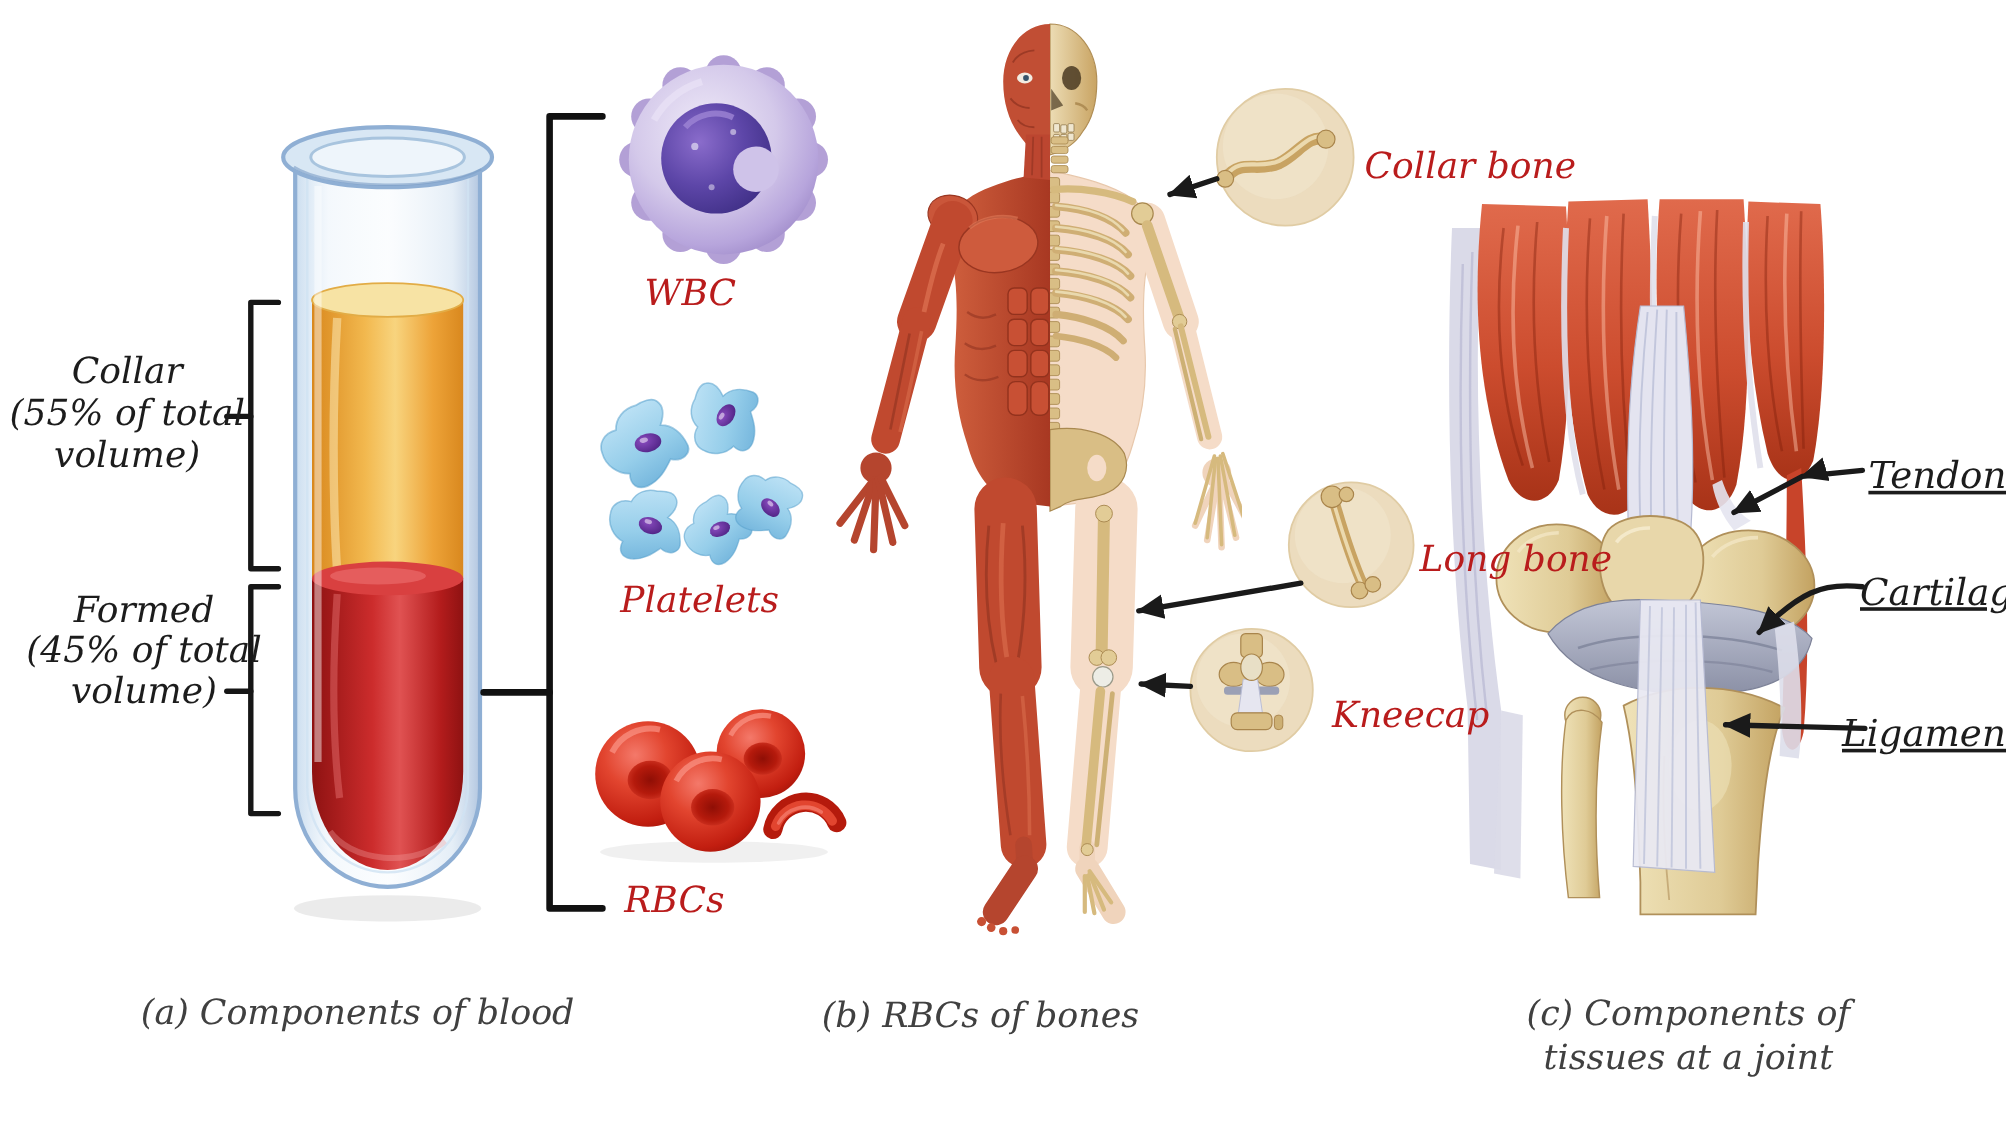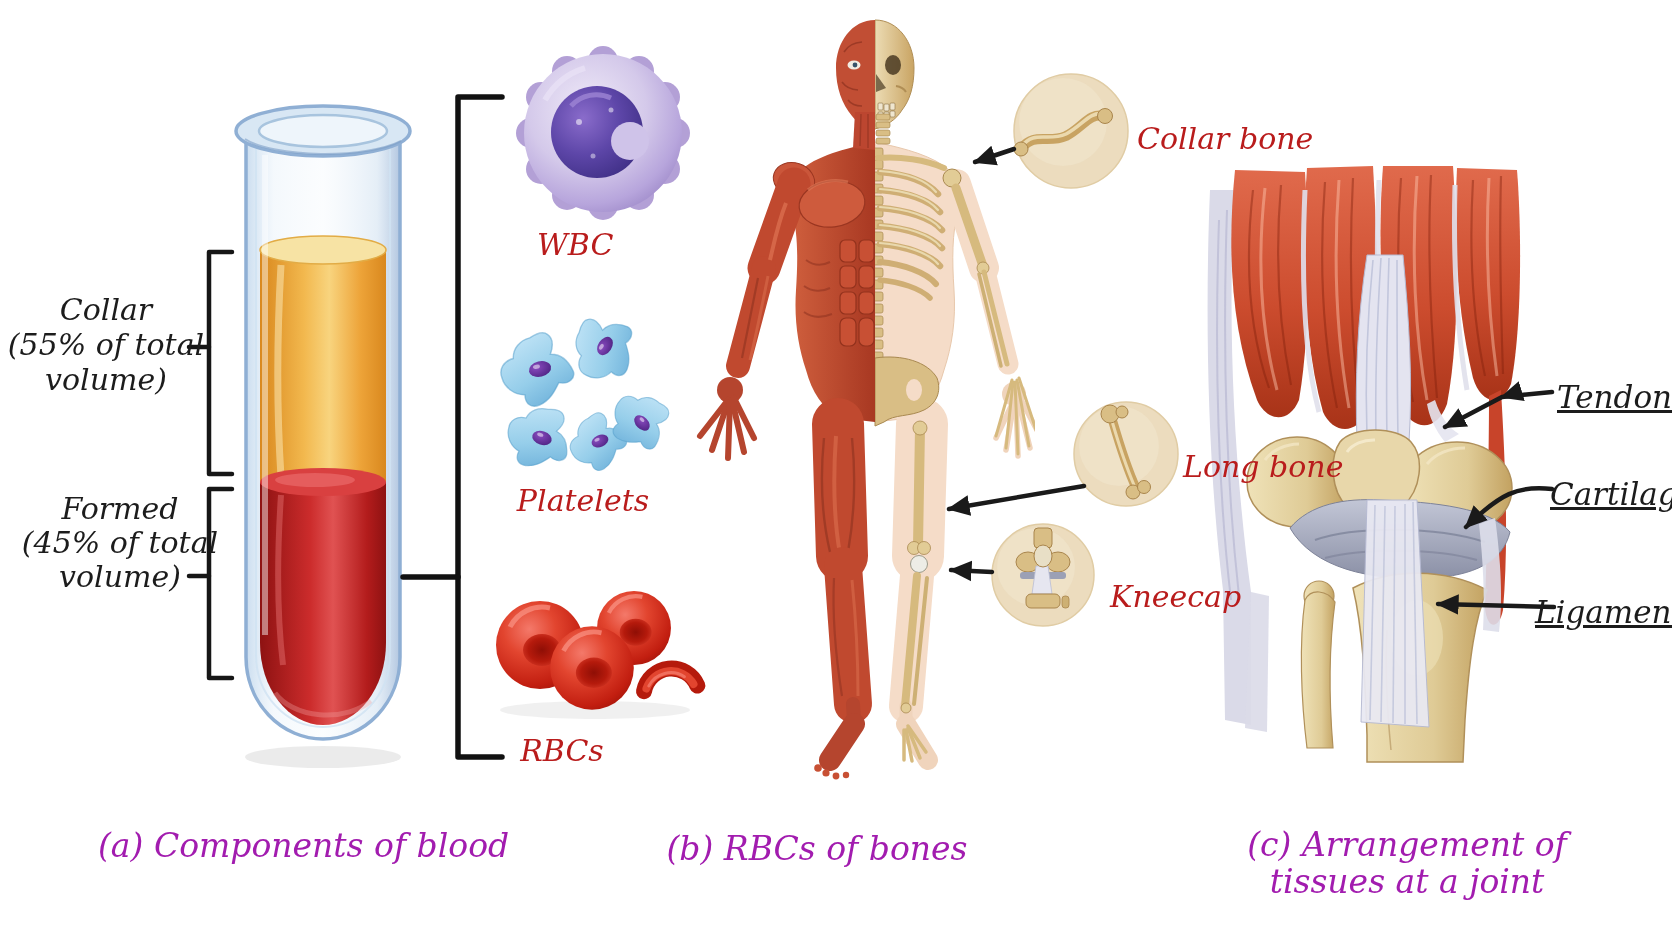--- a/index.html
+++ b/index.html
@@ -4,21 +4,21 @@
 <style>
   html,body{margin:0;padding:0;background:#fff;}
   #stage{position:relative;width:1672px;height:941px;background:#ffffff;overflow:hidden;
          font-family:"DejaVu Serif", serif;color:#1c1c1c;}
   .abs{position:absolute;}
   .lbl{font-style:italic;font-size:30px;line-height:34px;white-space:nowrap;color:#b91c1c;}
   .lbl-c{font-style:italic;font-size:31px;color:#1c1c1c;white-space:nowrap;text-decoration:underline;}
   .stack{font-style:italic;font-size:30px;text-align:center;color:#1c1c1c;}
   .stack div{line-height:35px;}
   .stack4 div{line-height:34px;}
-  .caption{font-style:italic;font-size:33px;text-align:center;color:#a21caf;white-space:nowrap;}
+  .caption{font-style:italic;font-size:29px;text-align:center;color:#404040;white-space:nowrap;}
   .caption div{line-height:37px;}
   svg{display:block;}
   .layer-art{z-index:1;}
   .layer-anno{z-index:2;pointer-events:none;}
   .layer-text{z-index:3;}
 </style>
 </head>
 <body>
 
 <div id="stage">
@@ -540,17 +540,17 @@
   <div class="abs layer-text lbl" style="left:1183px;top:450px">Long bone</div>
   <div class="abs layer-text lbl" style="left:1110px;top:580px">Kneecap</div>
 
   <div class="abs layer-text lbl-c" style="left:1557px;top:379px">Tendon</div>
   <div class="abs layer-text lbl-c" style="left:1550px;top:476px">Cartilage</div>
   <div class="abs layer-text lbl-c" style="left:1535px;top:594px">Ligament</div>
 
   <div class="abs layer-text caption" style="left:98px;top:826px;width:400px">(a) Components of blood</div>
   <div class="abs layer-text caption" style="left:617px;top:829px;width:400px">(b) RBCs of bones</div>
   <div class="abs layer-text caption" style="left:1207px;top:826px;width:400px">
-    <div>(c) Arrangement of</div>
+    <div>(c) Components of</div>
     <div>tissues at a joint</div>
   </div>
 
 </div>
 
 </body></html>

